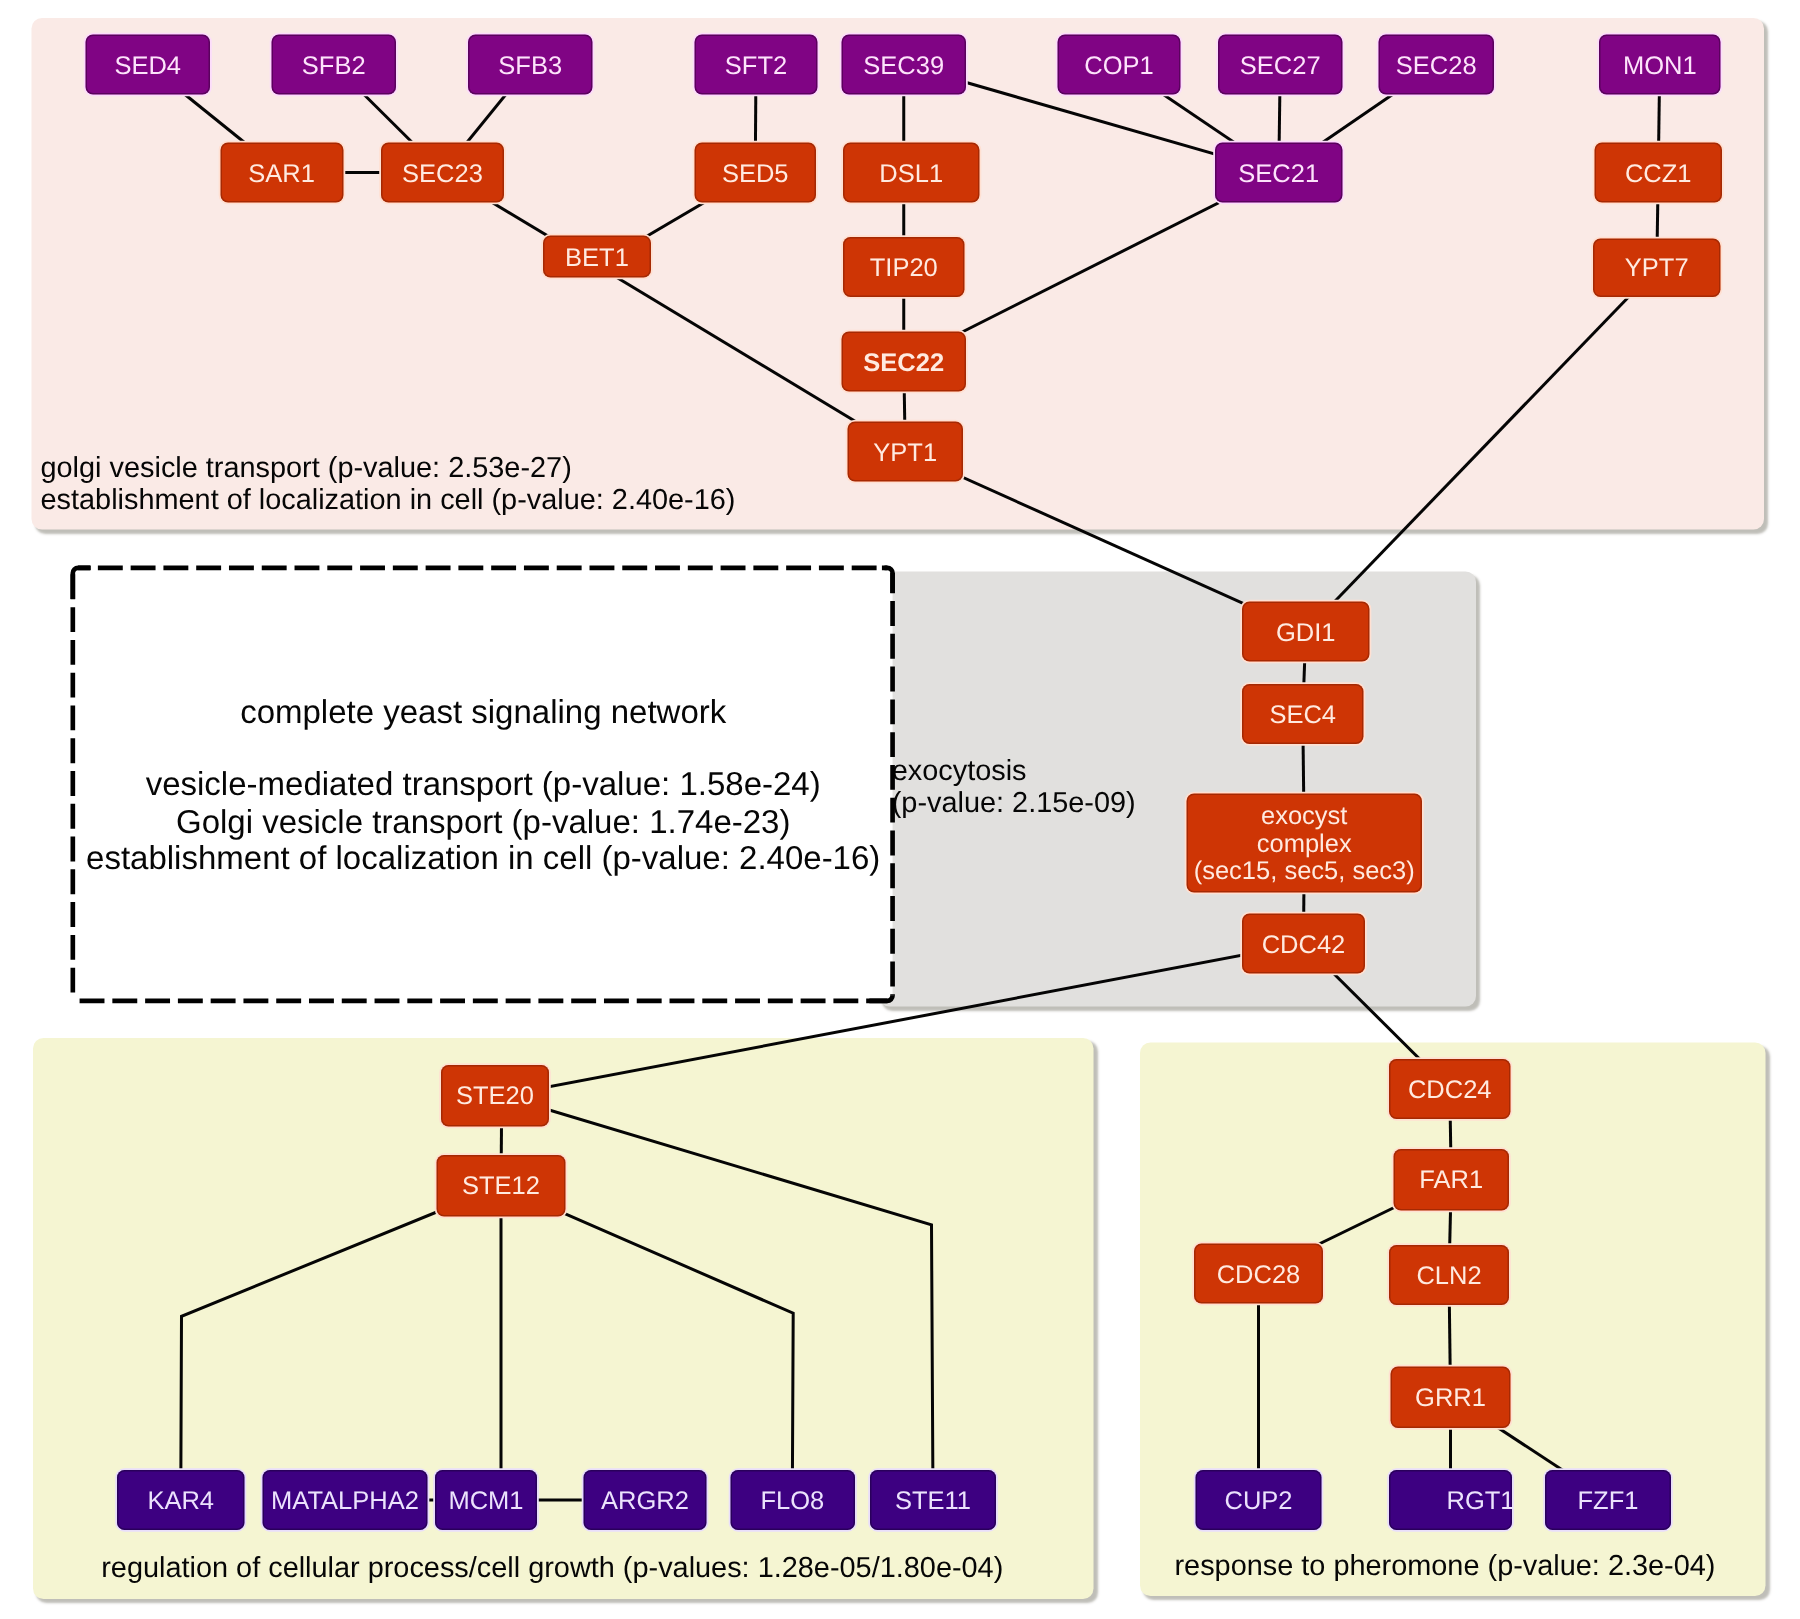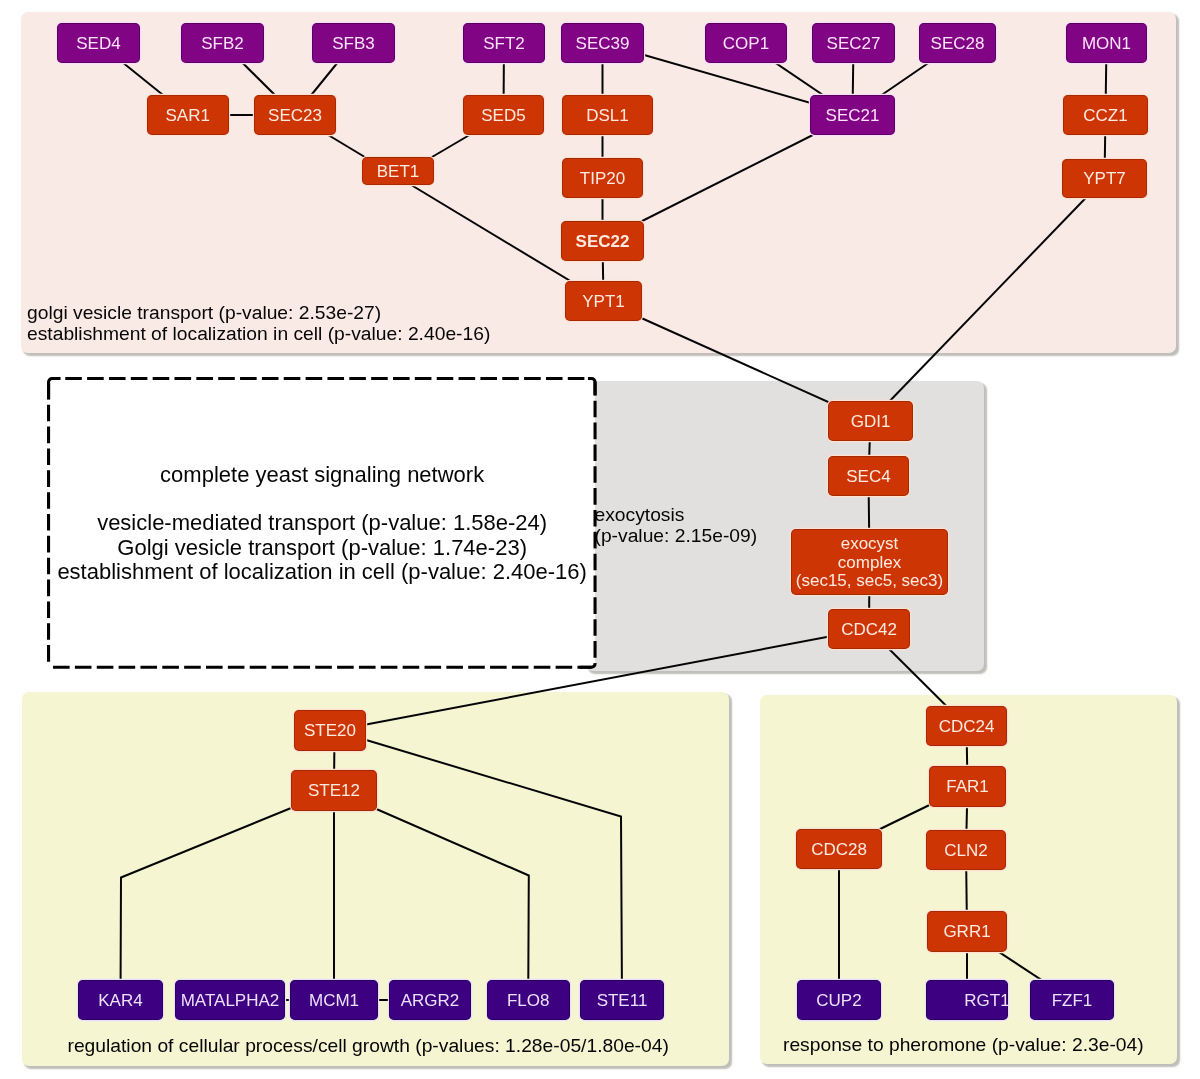--- a/index.html
+++ b/index.html
@@ -166,21 +166,21 @@
       </div>
       <div class="node orange" style="left: 291px; top: 770px; width: 86px; height: 41px; border-radius: 5px;">
         <span>STE12</span>
       </div>
       <div class="node indigo" style="left: 78px; top: 980px; width: 85px; height: 40px; border-radius: 5px;">
         <span>KAR4</span>
       </div>
       <div class="node indigo" style="left: 175px; top: 980px; width: 110px; height: 40px; border-radius: 5px;">
         <span>MATALPHA2</span>
       </div>
-      <div class="node indigo" style="left: 290px; top: 980px; width: 88px; height: 40px; border-radius: 5px;">
+      <div class="node indigo" style="left: 290px; top: 980px; width: 68px; height: 40px; border-radius: 5px;">
         <span>MCM1</span>
       </div>
       <div class="node indigo" style="left: 389px; top: 980px; width: 82px; height: 40px; border-radius: 5px;">
         <span>ARGR2</span>
       </div>
       <div class="node indigo" style="left: 487px; top: 980px; width: 82.5px; height: 40px; border-radius: 5px;">
         <span>FLO8</span>
       </div>
       <div class="node indigo" style="left: 580px; top: 980px; width: 84px; height: 40px; border-radius: 5px;">
         <span>STE11</span>

